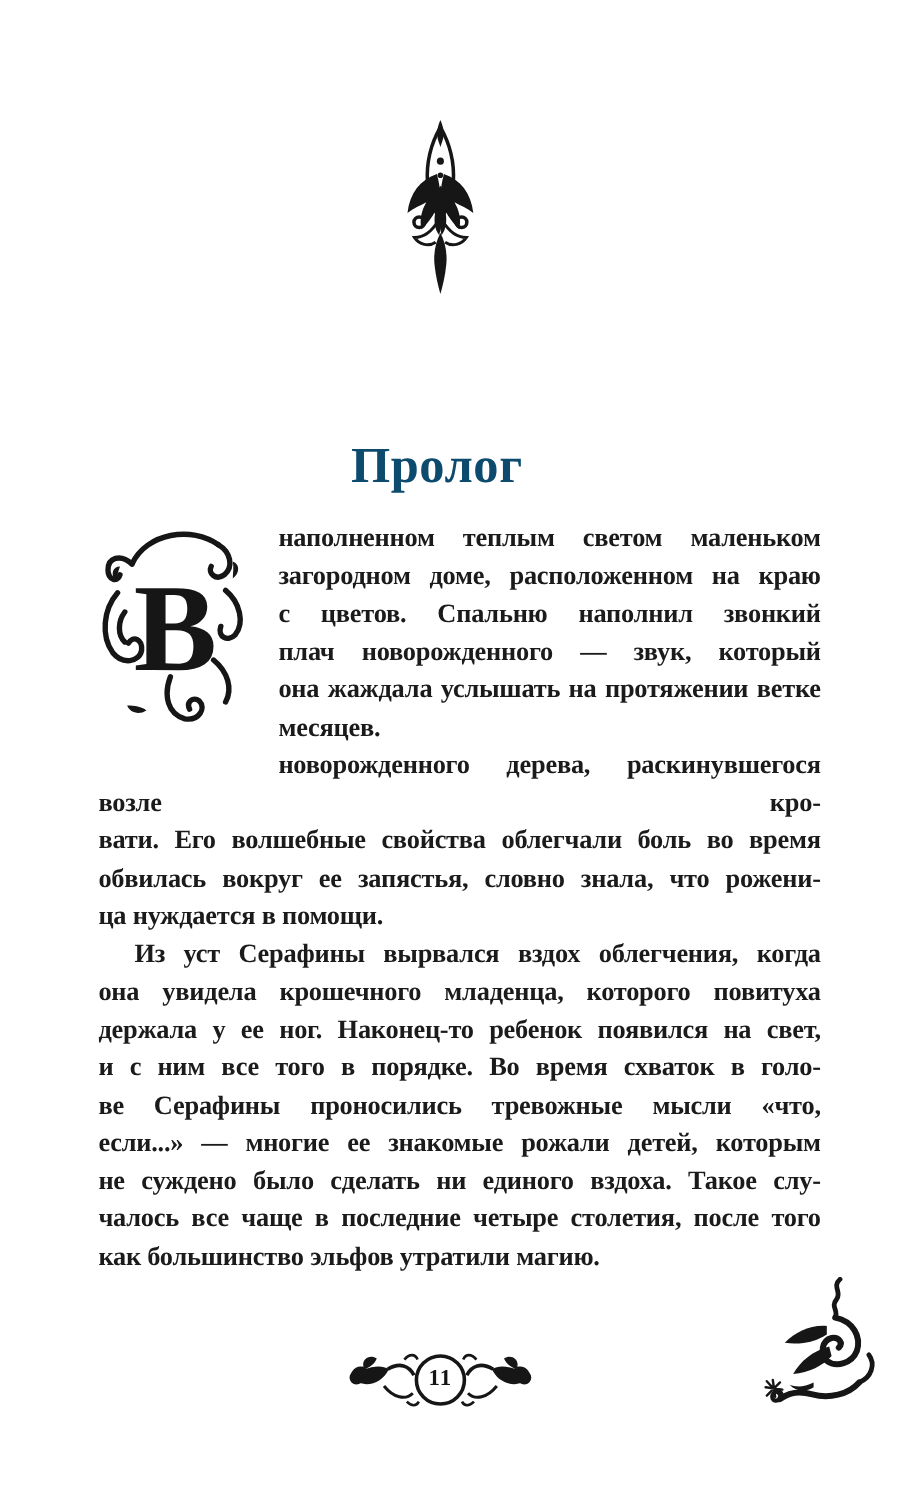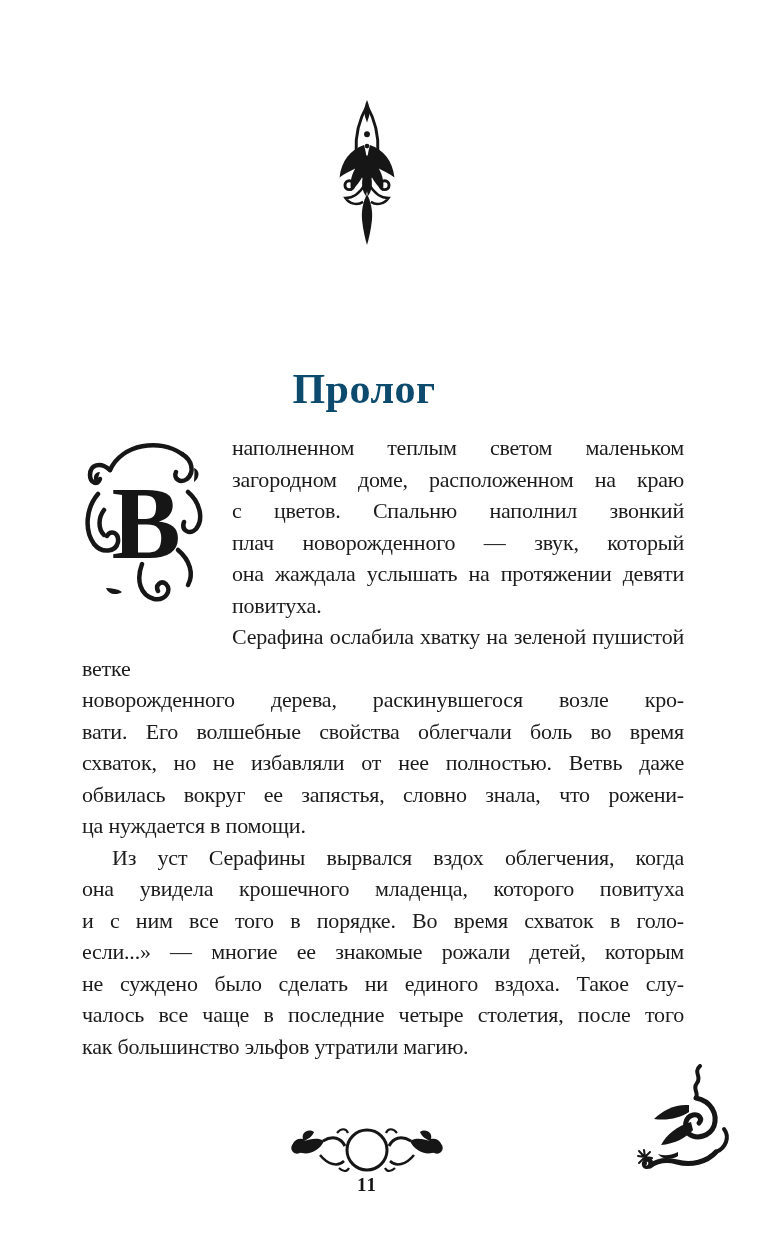--- a/index.html
+++ b/index.html
@@ -28,20 +28,21 @@
     left:82px;top:432px;width:602px;
     font-size:22px;
     line-height:31.5px;
     letter-spacing:-0.2px;
     color:#1b1b1b;
   }
   .line{
     text-align:justify;
     text-align-last:justify;
     white-space:normal;
+    font-weight:bold;
   }
   .line.last{
     text-align-last:left;
   }
   .line.indent{
     text-indent:30px;
   }
   .dropcap-float{
     float:left;
     width:150px;height:192px;
@@ -49,21 +50,20 @@
   .footer-ornament{
     position:absolute;
     left:287px;top:1124px;width:160px;height:52px;
   }
   .page-number{
     position:absolute;
     left:60px;top:14px;width:40px;
     text-align:center;
     font-size:19px;font-weight:bold;color:#141414;
     letter-spacing:1px;
-    margin-top:36px;
   }
   .corner-ornament{
     position:absolute;
     left:636px;top:1064px;width:106px;height:114px;
   }
   svg{display:block;}
 </style>
 </head>
 <body>
 
@@ -113,33 +113,33 @@
             <path d="M112,50 C118,46 118,38 112,36 C113,41 112,46 112,50 Z"></path>
             <path d="M40,160 C34,164 26,162 24,156 C30,156 36,157 40,160 Z"></path>
           </g>
           <text x="64" y="126" text-anchor="middle" font-family="Liberation Serif, serif" font-size="104" font-weight="700" fill="#161616">В</text>
         </svg>
       </div>
       <div class="line">наполненном теплым светом маленьком</div>
       <div class="line">загородном доме, расположенном на краю</div>
       <div class="line">с цветов. Спальню наполнил звонкий</div>
       <div class="line">плач новорожденного — звук, который</div>
-      <div class="line">она жаждала услышать на протяжении девяти повитуха.</div>
-      <div class="line">Серафина ослабила хватку на зеленой пушистой ветке</div>
+      <div class="line">она жаждала услышать на протяжении ветке месяцев.</div>
       <div class="line">новорожденного дерева, раскинувшегося возле кро-</div>
       <div class="line">вати. Его волшебные свойства облегчали боль во время</div>
-      <div class="line">схваток, но не избавляли от нее полностью. Ветвь даже</div>
       <div class="line">обвилась вокруг ее запястья, словно знала, что рожени-</div>
       <div class="line last">ца нуждается в помощи.</div>
     </div>
 
     <div>
       <div class="line indent">Из уст Серафины вырвался вздох облегчения, когда</div>
       <div class="line">она увидела крошечного младенца, которого повитуха</div>
+      <div class="line">держала у ее ног. Наконец-то ребенок появился на свет,</div>
       <div class="line">и с ним все того в порядке. Во время схваток в голо-</div>
+      <div class="line">ве Серафины проносились тревожные мысли «что,</div>
       <div class="line">если...» — многие ее знакомые рожали детей, которым</div>
       <div class="line">не суждено было сделать ни единого вздоха. Такое слу-</div>
       <div class="line">чалось все чаще в последние четыре столетия, после того</div>
       <div class="line last">как большинство эльфов утратили магию.</div>
     </div>
 
   </div>
 
   <div class="footer-ornament">
     <svg width="160" height="52" viewBox="0 0 160 52" style="position:absolute;left:0;top:0;">

